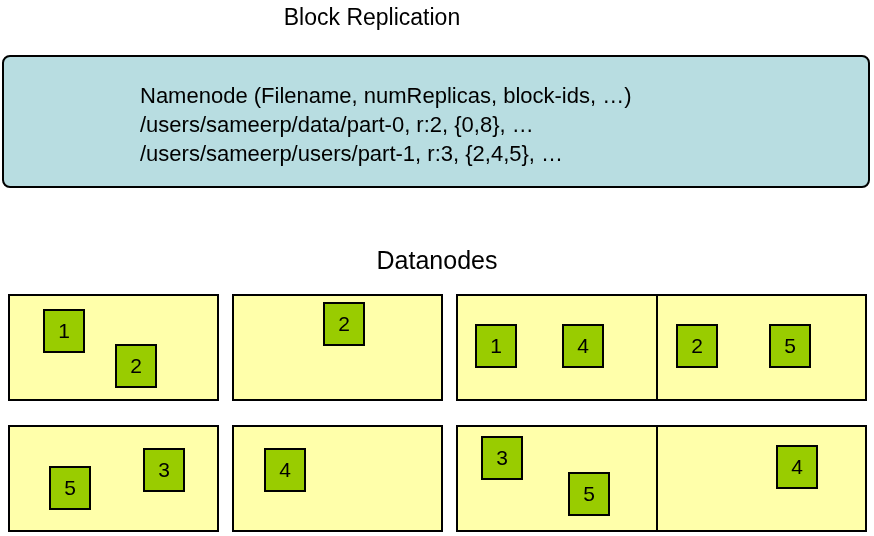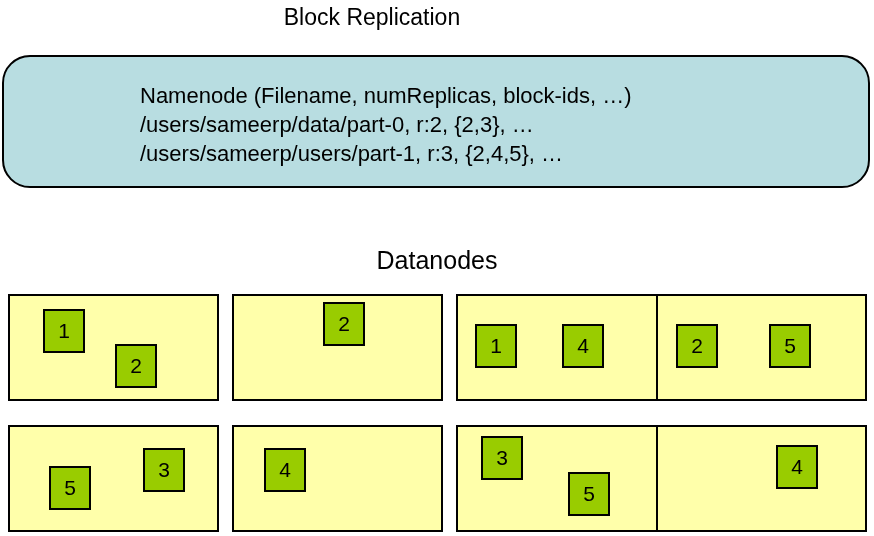--- a/index.html
+++ b/index.html
@@ -38,21 +38,21 @@
 
   
   .namenode-box {
     position: absolute;
     left: 2px;
     top: 55px;
     width: 868px;
     height: 133px;
     background: #b8dde1;
     border: 2px solid #000000;
-    border-radius: 28px;
+    border-radius: 8px;
     box-sizing: border-box;
   }
   .namenode-text {
     position: absolute;
     left: 136px;
     top: 24px;
     font-size: 22px;
     line-height: 29px;
     white-space: nowrap;
   }
@@ -97,21 +97,21 @@
 </head>
 <body>
 
 <div id="diagram">
 
   <div class="title">Block Replication</div>
 
   <div class="namenode-box">
     <div class="namenode-text">
       <div>Namenode (Filename, numReplicas, block-ids, …)</div>
-      <div>/users/sameerp/data/part-0, r:2, {2,3}, …</div>
+      <div>/users/sameerp/data/part-0, r:2, {0,8}, …</div>
       <div>/users/sameerp/users/part-1, r:3, {2,4,5}, …</div>
     </div>
   </div>
 
   <div class="datanodes-label">Datanodes</div>
 
   <div id="datanode-layer">
       <div class="datanode" style="left: 8px; top: 294px; width: 211px; height: 107px;">
         <div class="block" style="left: 33px; top: 13px;">1</div>
         <div class="block" style="left: 105px; top: 48px;">2</div>

